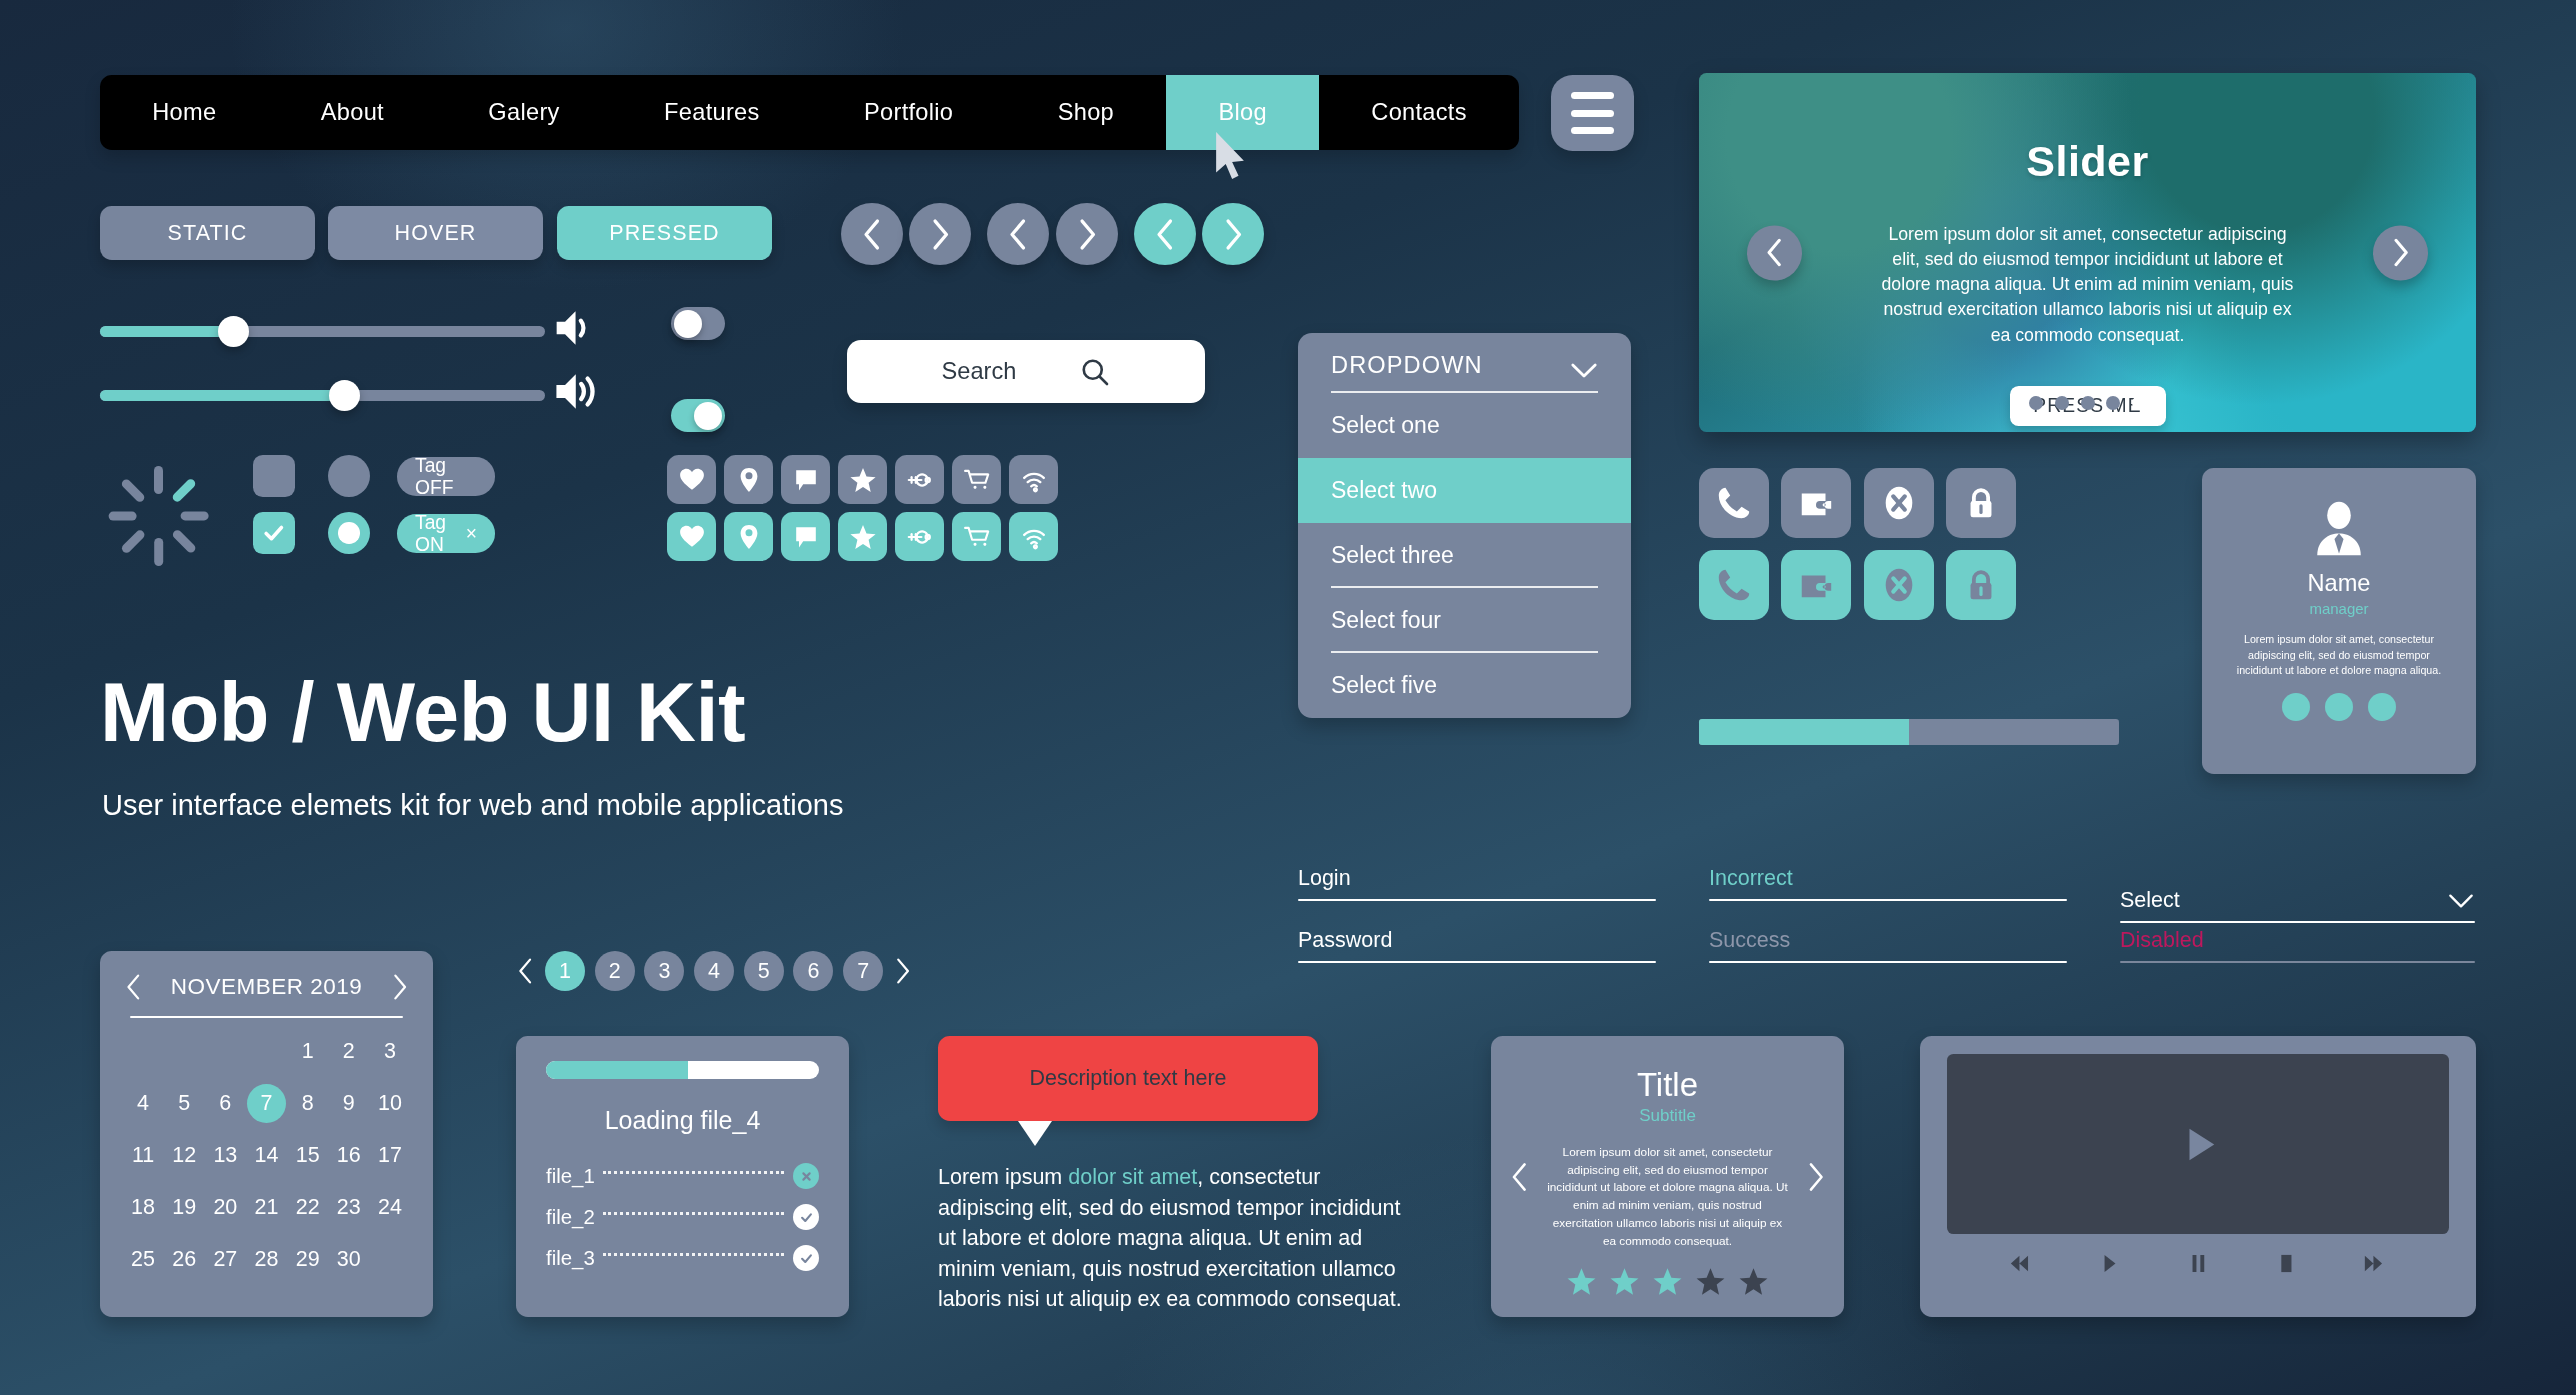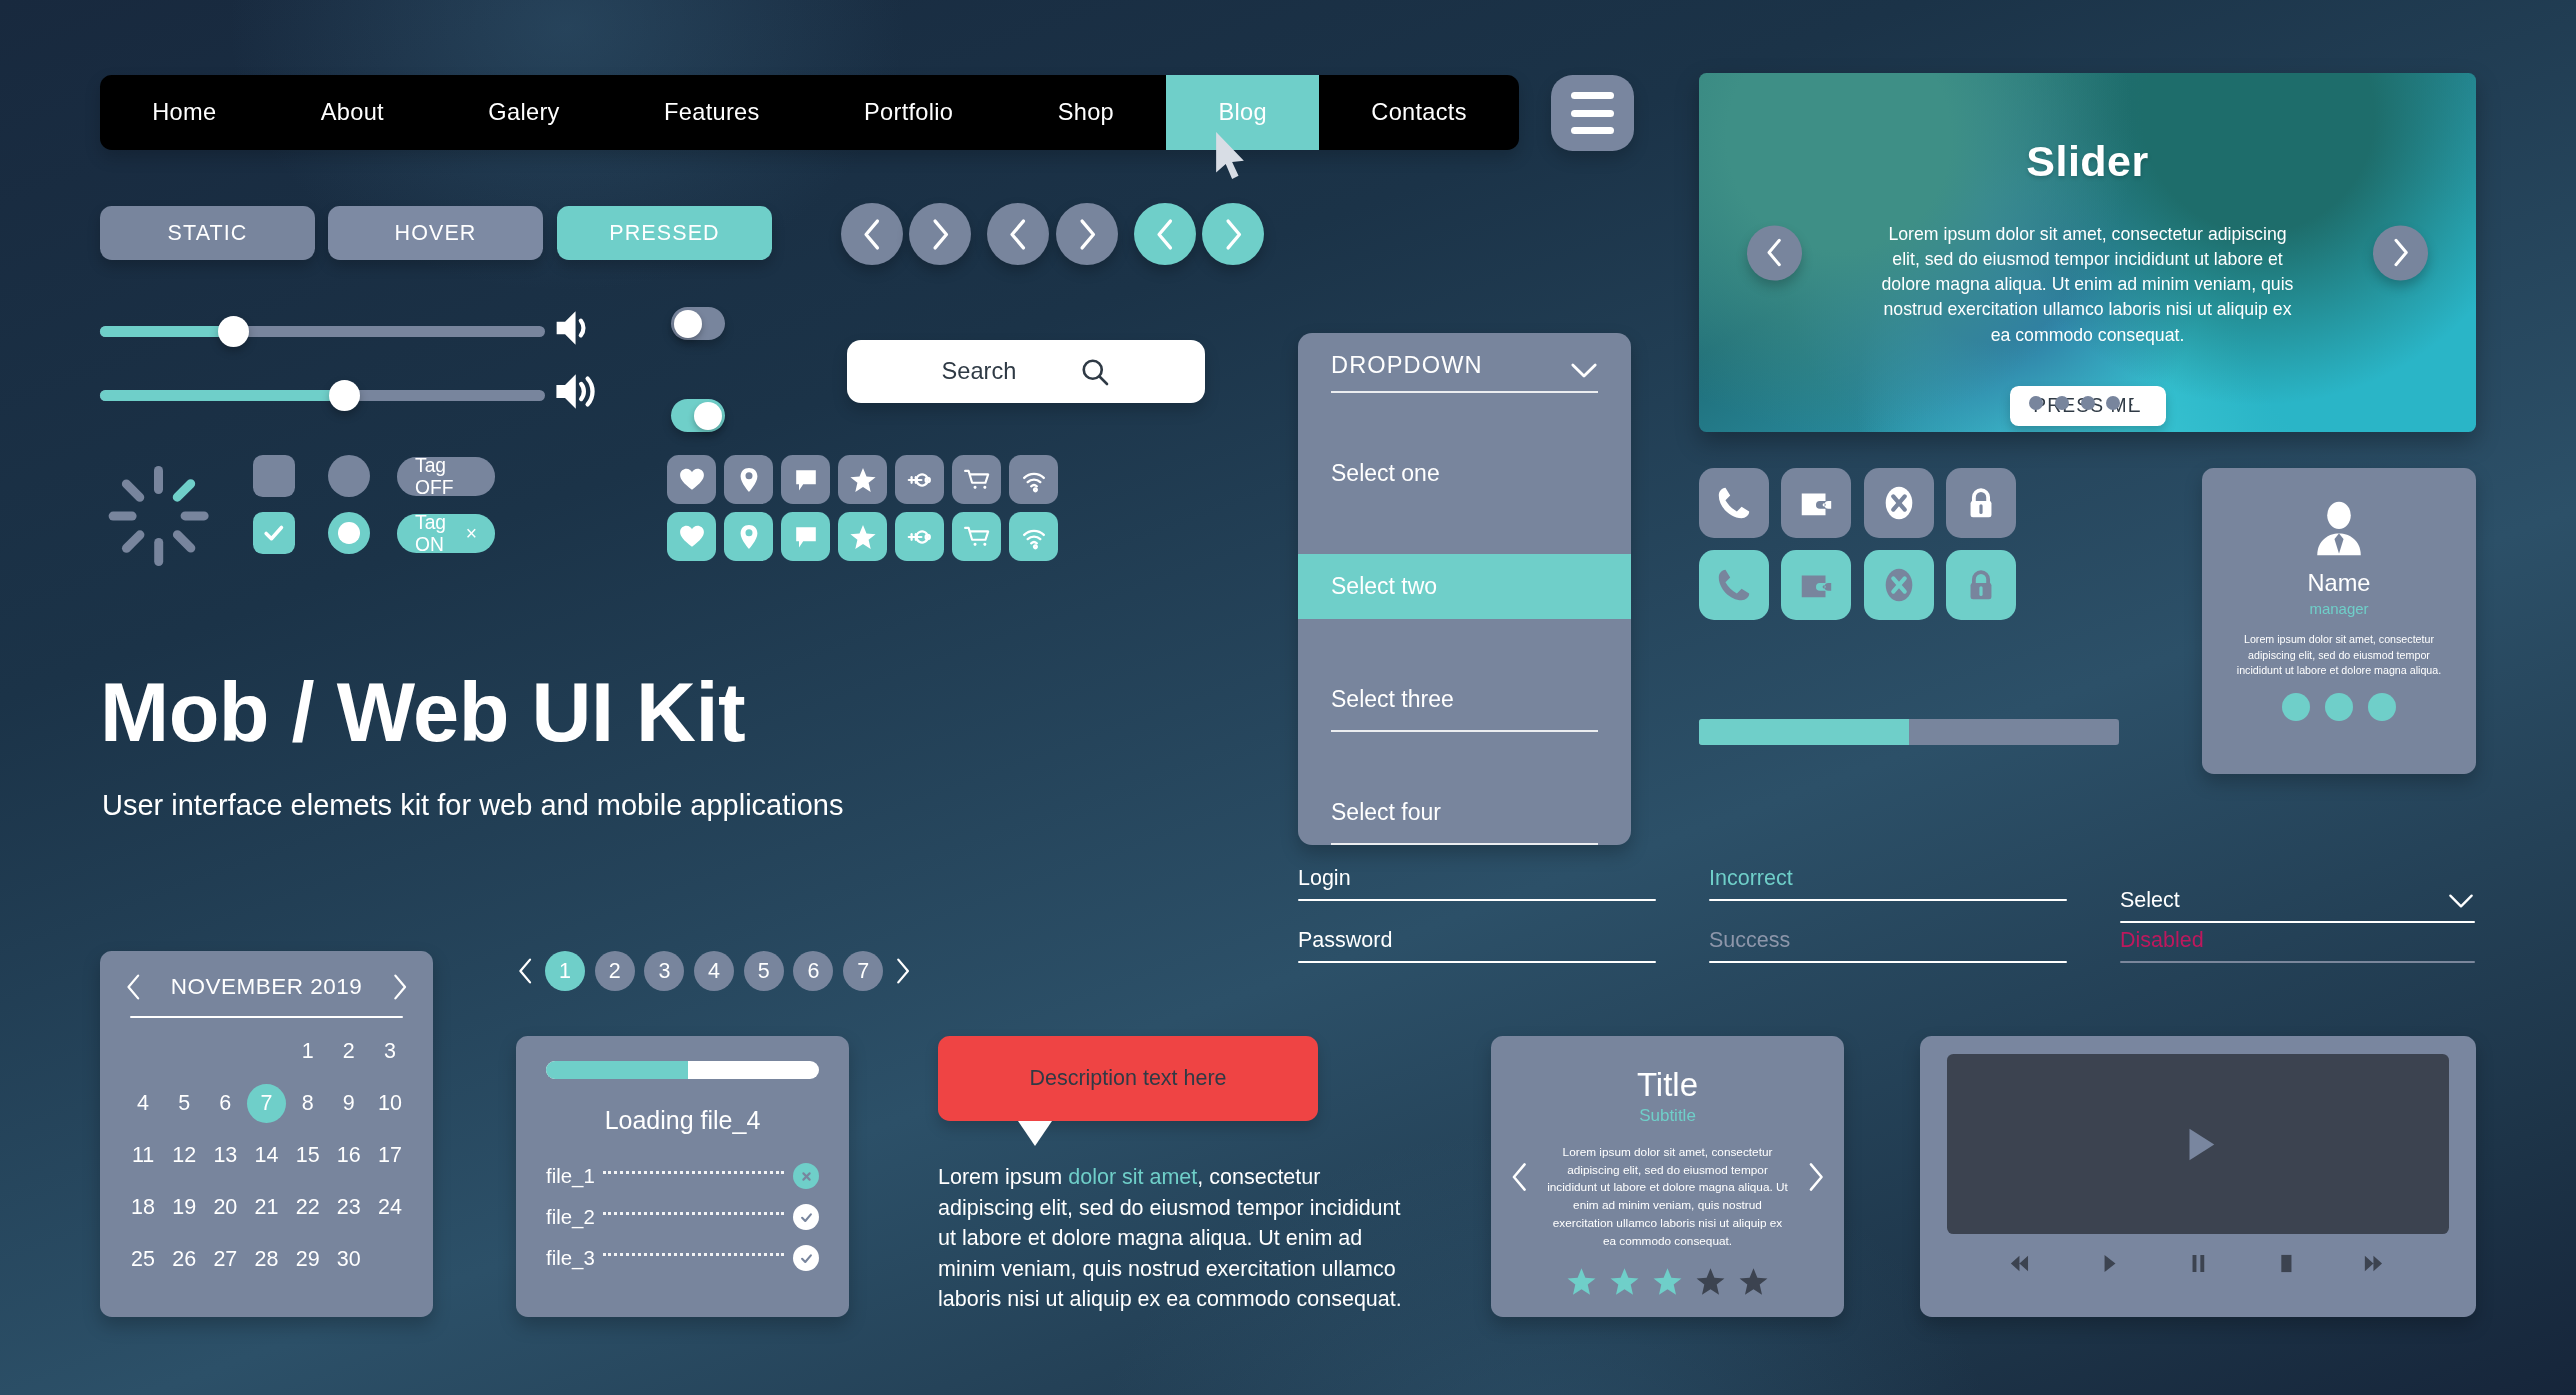--- a/index.html
+++ b/index.html
@@ -103,21 +103,21 @@
   
   .icon-tile { width:49px; height:49px; border-radius:11.8px; display:flex; align-items:center; justify-content:center; }
   .icon-tile svg { width:28px; height:28px; }
 
   
   #dropdown { left:1298px; top:333px; width:333px; background:#78859d; border-radius:14px; overflow:hidden;
               box-shadow:0 8.6px 18px rgba(0,0,0,.22); }
   #dropdown .dd-head { padding:19.3px 33px 0 33px; display:flex; align-items:flex-end; justify-content:space-between;gap:33px; }
   #dropdown .dd-head .lbl { font-size:23.6px; letter-spacing:1.1px; }
   #dropdown .dd-sep { height:1.6px; background:rgba(255,255,255,.85); margin:11.8px 33px 0 33px; }
-  .dd-item { padding:0 33px; height:65px; display:flex; align-items:center; font-size:23px; position:relative;margin-top:48px; }
+  .dd-item { padding:0 33px; height:65px; display:flex; align-items:center; font-size:23px; position:relative; }
   .dd-item.sel { background:#6fcfc9; }
   .dd-item.ruled::after { content:""; position:absolute; left:33px; right:33px; bottom:0; height:1.6px; background:rgba(255,255,255,.85); }
 
   
   #hero { left:1699px; top:73px; width:777px; height:359px; border-radius:7.5px; overflow:hidden;
           box-shadow:0 10.7px 23.6px rgba(0,0,0,.28); }
   #hero .bg { position:absolute; inset:0;
     background:
       radial-gradient(circle at 18% 18%, #3e8f86 0 16%, rgba(0,0,0,0) 42%),
       radial-gradient(circle at 72% 12%, #1e6d6b 0 18%, rgba(0,0,0,0) 45%),
@@ -454,20 +454,21 @@
       <svg width="28" height="17" viewBox="0 0 30 18">
         <polyline points="3,3 15,15 27,3" fill="none" stroke="#fff" stroke-width="3" stroke-linecap="round" stroke-linejoin="round"></polyline>
       </svg>
     </div>
     <div class="dd-sep"></div>
     <div id="dd-list">
         <div class="dd-item">Select one</div>
         <div class="dd-item sel">Select two</div>
         <div class="dd-item ruled">Select three</div>
         <div class="dd-item ruled">Select four</div>
+        <div class="dd-item">Select five</div>
       </div>
   </div>
 
   <div id="hero" class="abs">
     <div class="bg"></div>
     <div class="inner">
       <h1>Slider</h1>
       <p>Lorem ipsum dolor sit amet, consectetur adipiscing elit, sed do eiusmod tempor incididunt ut labore et dolore magna aliqua. Ut enim ad minim veniam, quis nostrud exercitation ullamco laboris nisi ut aliquip ex ea commodo consequat.</p>
       <div class="press">PRESS ME</div>
       <div class="dots" id="hero-dots">

